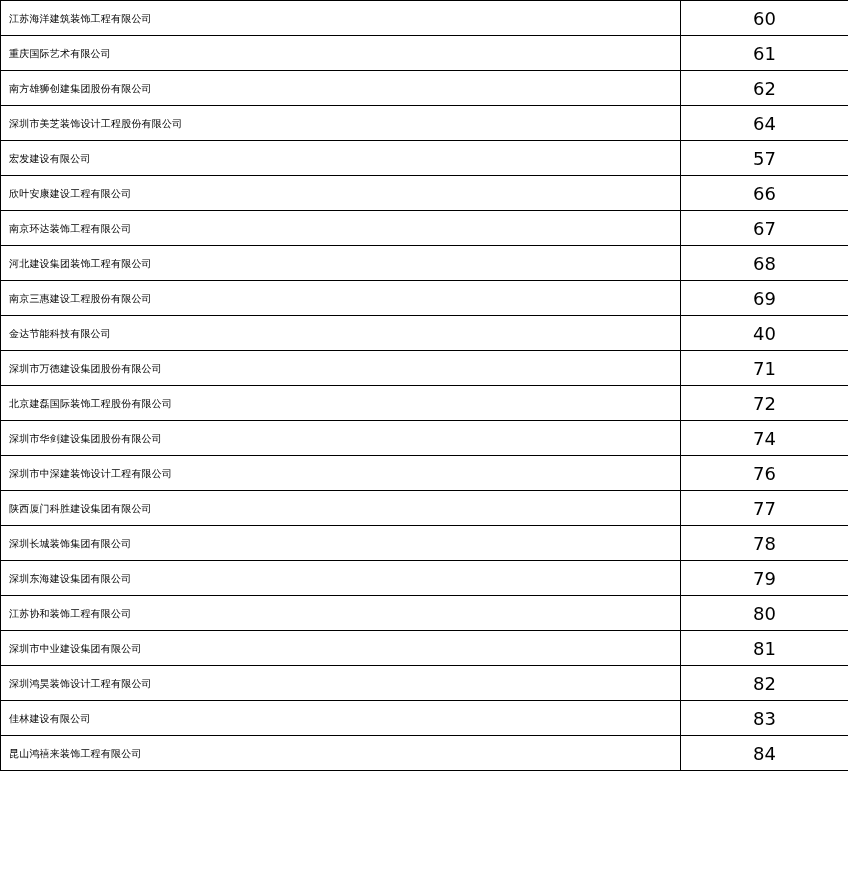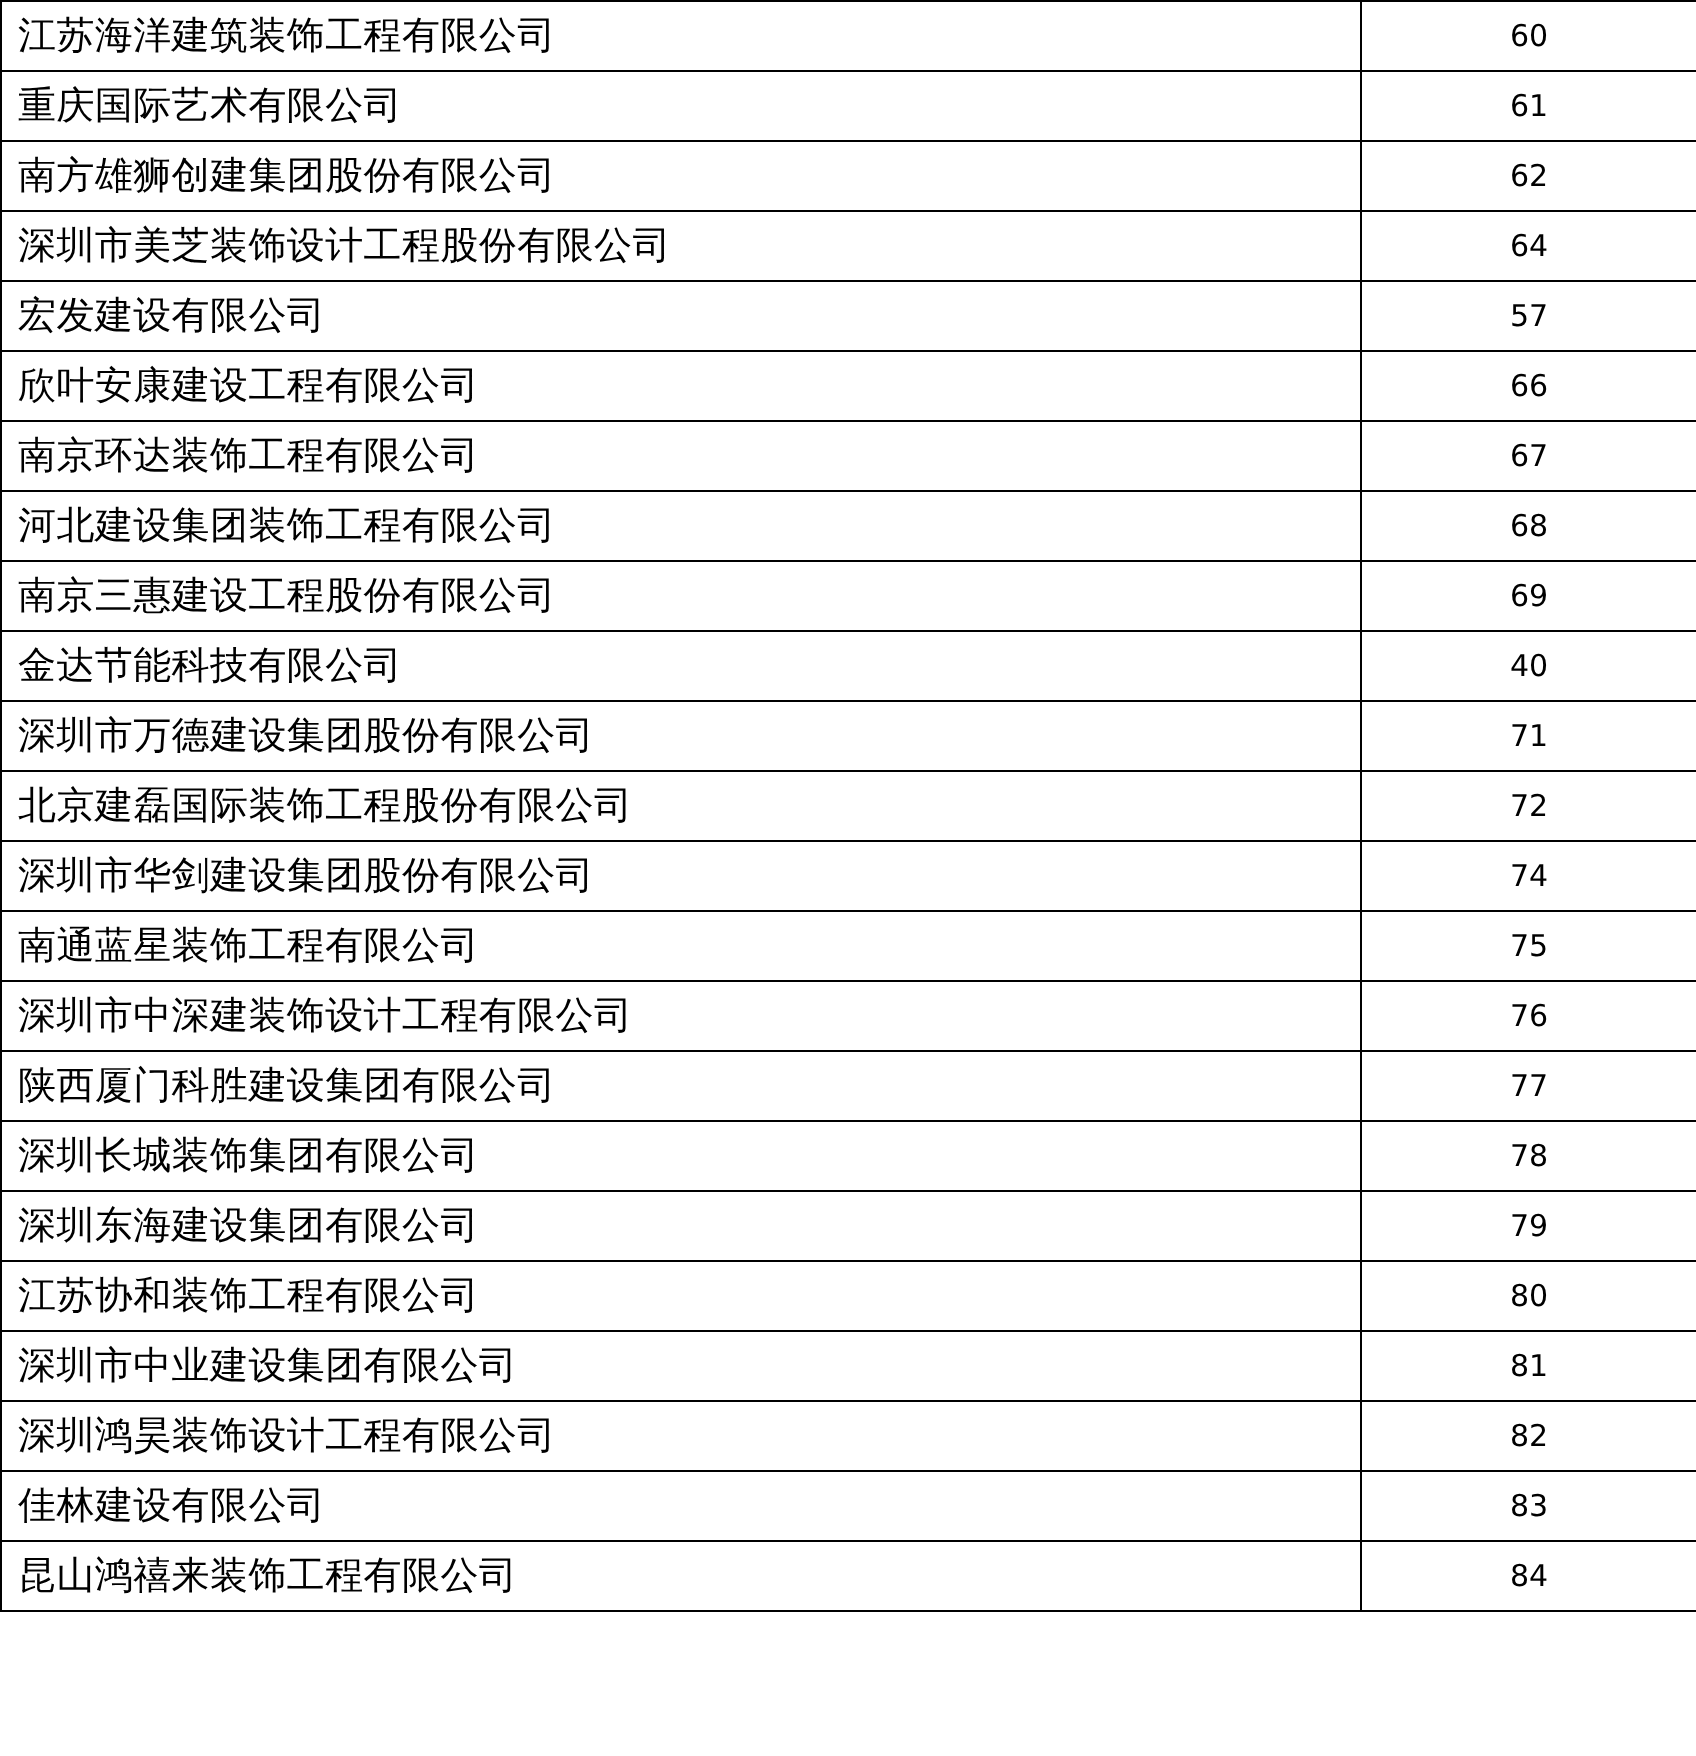--- a/index.html
+++ b/index.html
@@ -21,33 +21,33 @@
   }
   table.company-table col.name-col { width: 680px; }
   table.company-table col.num-col  { width: 168px; }
 
   table.company-table tr {
     height: 35px;
   }
   table.company-table td {
     border: 1px solid #000000;
     padding: 0 8px;
-    font-size: 19px;
+    font-size: 10px;
     line-height: 33px;
     height: 33px;
     white-space: nowrap;
     overflow: hidden;
   }
   table.company-table td.name-cell {
     text-align: left;
     letter-spacing: 0.2px;
   }
   table.company-table td.num-cell {
     text-align: center;
-    font-size: 15px;
+    font-size: 18px;
   }
   
 </style>
 </head>
 <body>
 
 <table class="company-table">
   <colgroup>
     <col class="name-col">
     <col class="num-col">
@@ -99,24 +99,20 @@
       </tr>
       <tr>
         <td class="name-cell">北京建磊国际装饰工程股份有限公司</td>
         <td class="num-cell">72</td>
       </tr>
       <tr>
         <td class="name-cell">深圳市华剑建设集团股份有限公司</td>
         <td class="num-cell">74</td>
       </tr>
       <tr>
-        <td class="name-cell">南通蓝星装饰工程有限公司</td>
-        <td class="num-cell">75</td>
-      </tr>
-      <tr>
         <td class="name-cell">深圳市中深建装饰设计工程有限公司</td>
         <td class="num-cell">76</td>
       </tr>
       <tr>
         <td class="name-cell">陕西厦门科胜建设集团有限公司</td>
         <td class="num-cell">77</td>
       </tr>
       <tr>
         <td class="name-cell">深圳长城装饰集团有限公司</td>
         <td class="num-cell">78</td>

